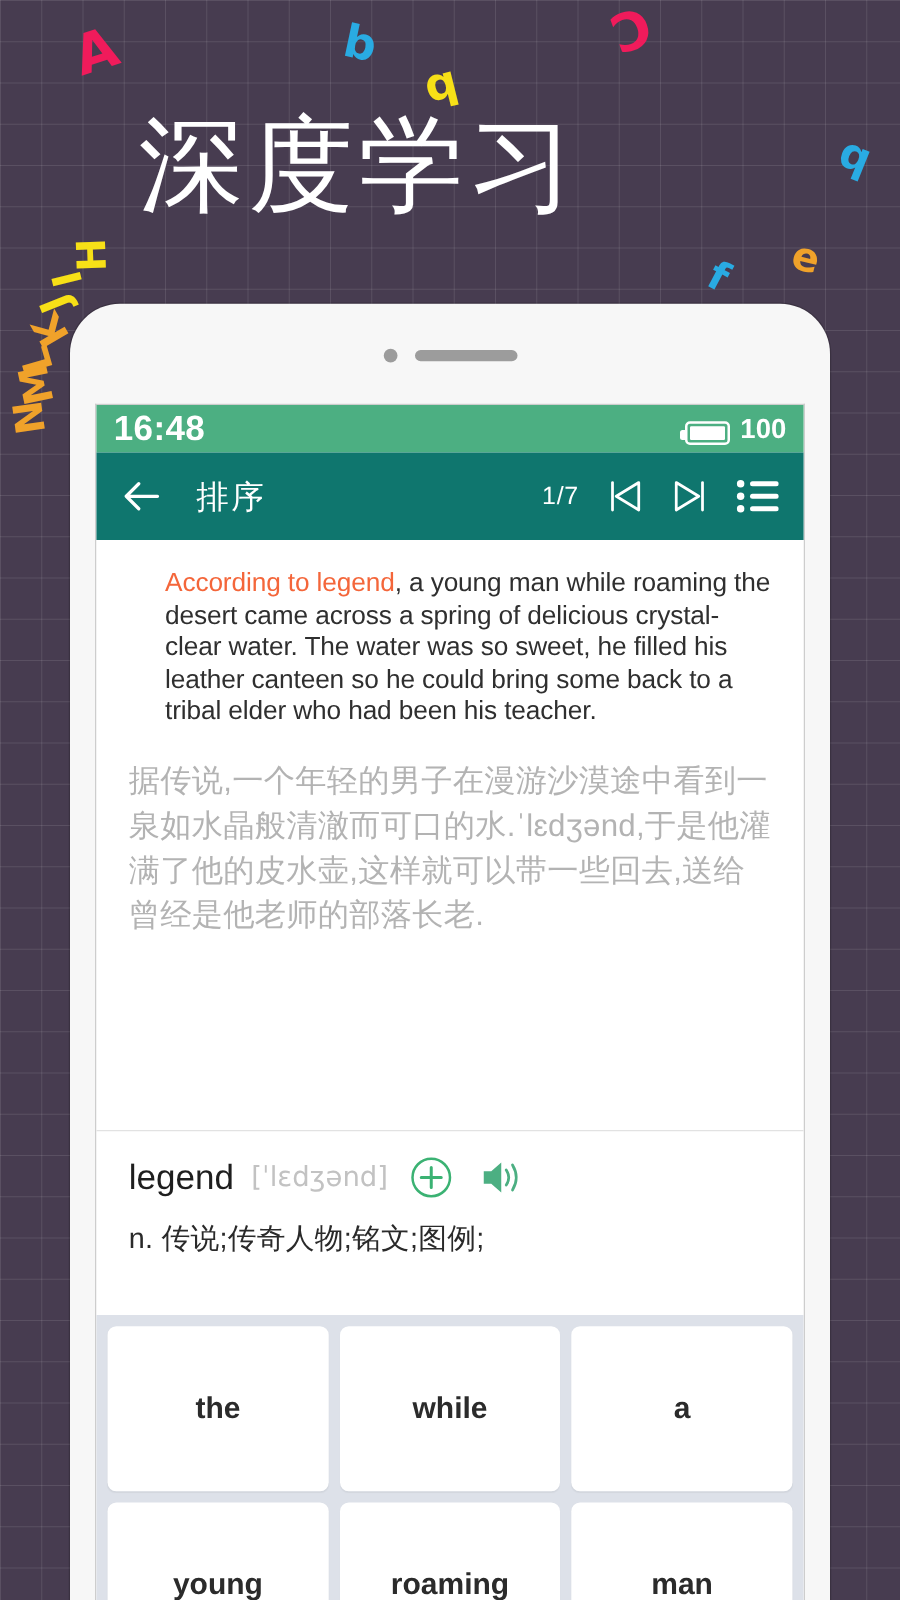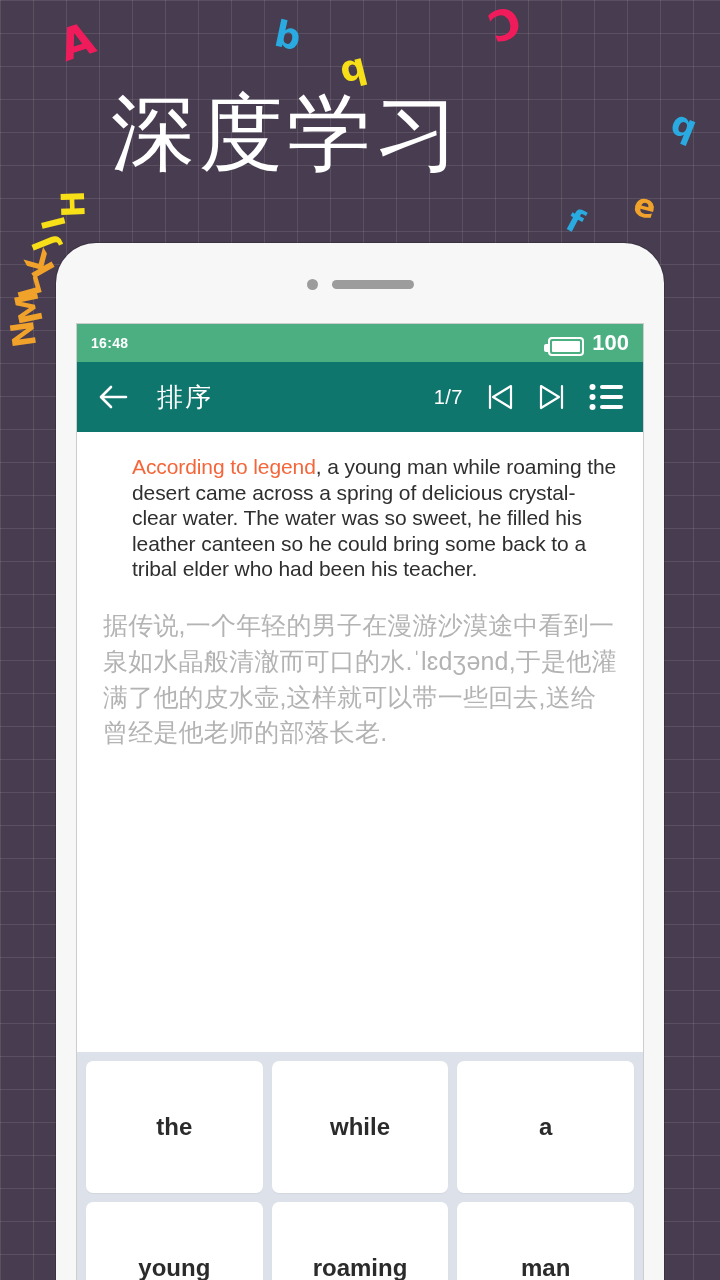--- a/index.html
+++ b/index.html
@@ -40,21 +40,21 @@
     position:absolute; left:20px; top:80px; width:568px; height:1020px;
     background:#ffffff; border:1px solid #cdcdcd; border-bottom:none;
     overflow:hidden; display:flex; flex-direction:column;
   }
 
   
   .statusbar {
     height:38px; background:#4caf82; color:#fff; display:flex; align-items:center;
     justify-content:space-between; padding:0 14px; flex:0 0 auto;
   }
-  .status-time { font-size:14px; font-weight:700; letter-spacing:.3px;text-align:right; }
+  .status-time { font-size:28px; font-weight:700; letter-spacing:.3px;text-align:right; }
   .status-right { display:flex; align-items:flex-end; gap:8px; }
   .battery { width:36px; height:19px; border:2.5px solid #fff; border-radius:4px; position:relative; }
   .battery::before { content:""; position:absolute; left:-6px; top:5px; width:4px; height:8px; background:#fff; border-radius:2px 0 0 2px; }
   .battery::after { content:""; position:absolute; left:2px; top:2px; right:2px; bottom:2px; background:#fff; border-radius:1px; }
   .battery-pct { font-size:22px; font-weight:700; }
 
   
   .appbar {
     height:70px; background:#0f766e; color:#fff; display:flex; align-items:center;
     padding:0 18px; flex:0 0 auto;
@@ -168,20 +168,40 @@
           <rect x="11" y="23" width="23" height="4" rx="2" fill="#fff"></rect>
         </svg>
       </span>
     </div>
 
     <div class="article">
       <p class="para-en"><span class="hl">According to legend</span><span>, a young man while roaming the desert came across a spring of delicious crystal-clear water. The water was so sweet, he filled his leather canteen so he could bring some back to a tribal elder who had been his teacher.</span></p>
       <p class="para-zh">据传说,一个年轻的男子在漫游沙漠途中看到一泉如水晶般清澈而可口的水.ˈlɛdʒənd,于是他灌满了他的皮水壶,这样就可以带一些回去,送给曾经是他老师的部落长老.</p>
     </div>
 
+    <div class="dict">
+      <div class="dict-row1">
+        <span class="dict-word">legend</span>
+        <span class="dict-phon">[ˈlɛdʒənd]</span>
+        <span class="add-btn">
+          <svg viewBox="0 0 34 34" width="34" height="34">
+            <circle cx="17" cy="17" r="15" fill="none" stroke="#3bb273" stroke-width="2"></circle>
+            <path d="M17 9 V25 M9 17 H25" stroke="#3bb273" stroke-width="2.4" stroke-linecap="round"></path>
+          </svg>
+        </span>
+        <span class="speak-btn">
+          <svg viewBox="0 0 36 32" width="36" height="32">
+            <path d="M3 11 H9 L17 4 V28 L9 21 H3 Z" fill="#4caf82"></path>
+            <path d="M21 10 Q25 16 21 22" fill="none" stroke="#4caf82" stroke-width="2.2" stroke-linecap="round"></path>
+            <path d="M26 6 Q32 16 26 26" fill="none" stroke="#4caf82" stroke-width="2.2" stroke-linecap="round"></path>
+          </svg>
+        </span>
+      </div>
+      <div class="dict-def">n. 传说;传奇人物;铭文;图例;</div>
+    </div>
 
     <div class="tiles" id="tiles">
         <div class="tile">the</div>
         <div class="tile">while</div>
         <div class="tile">a</div>
         <div class="tile">young</div>
         <div class="tile">roaming</div>
         <div class="tile">man</div>
       </div>
 

